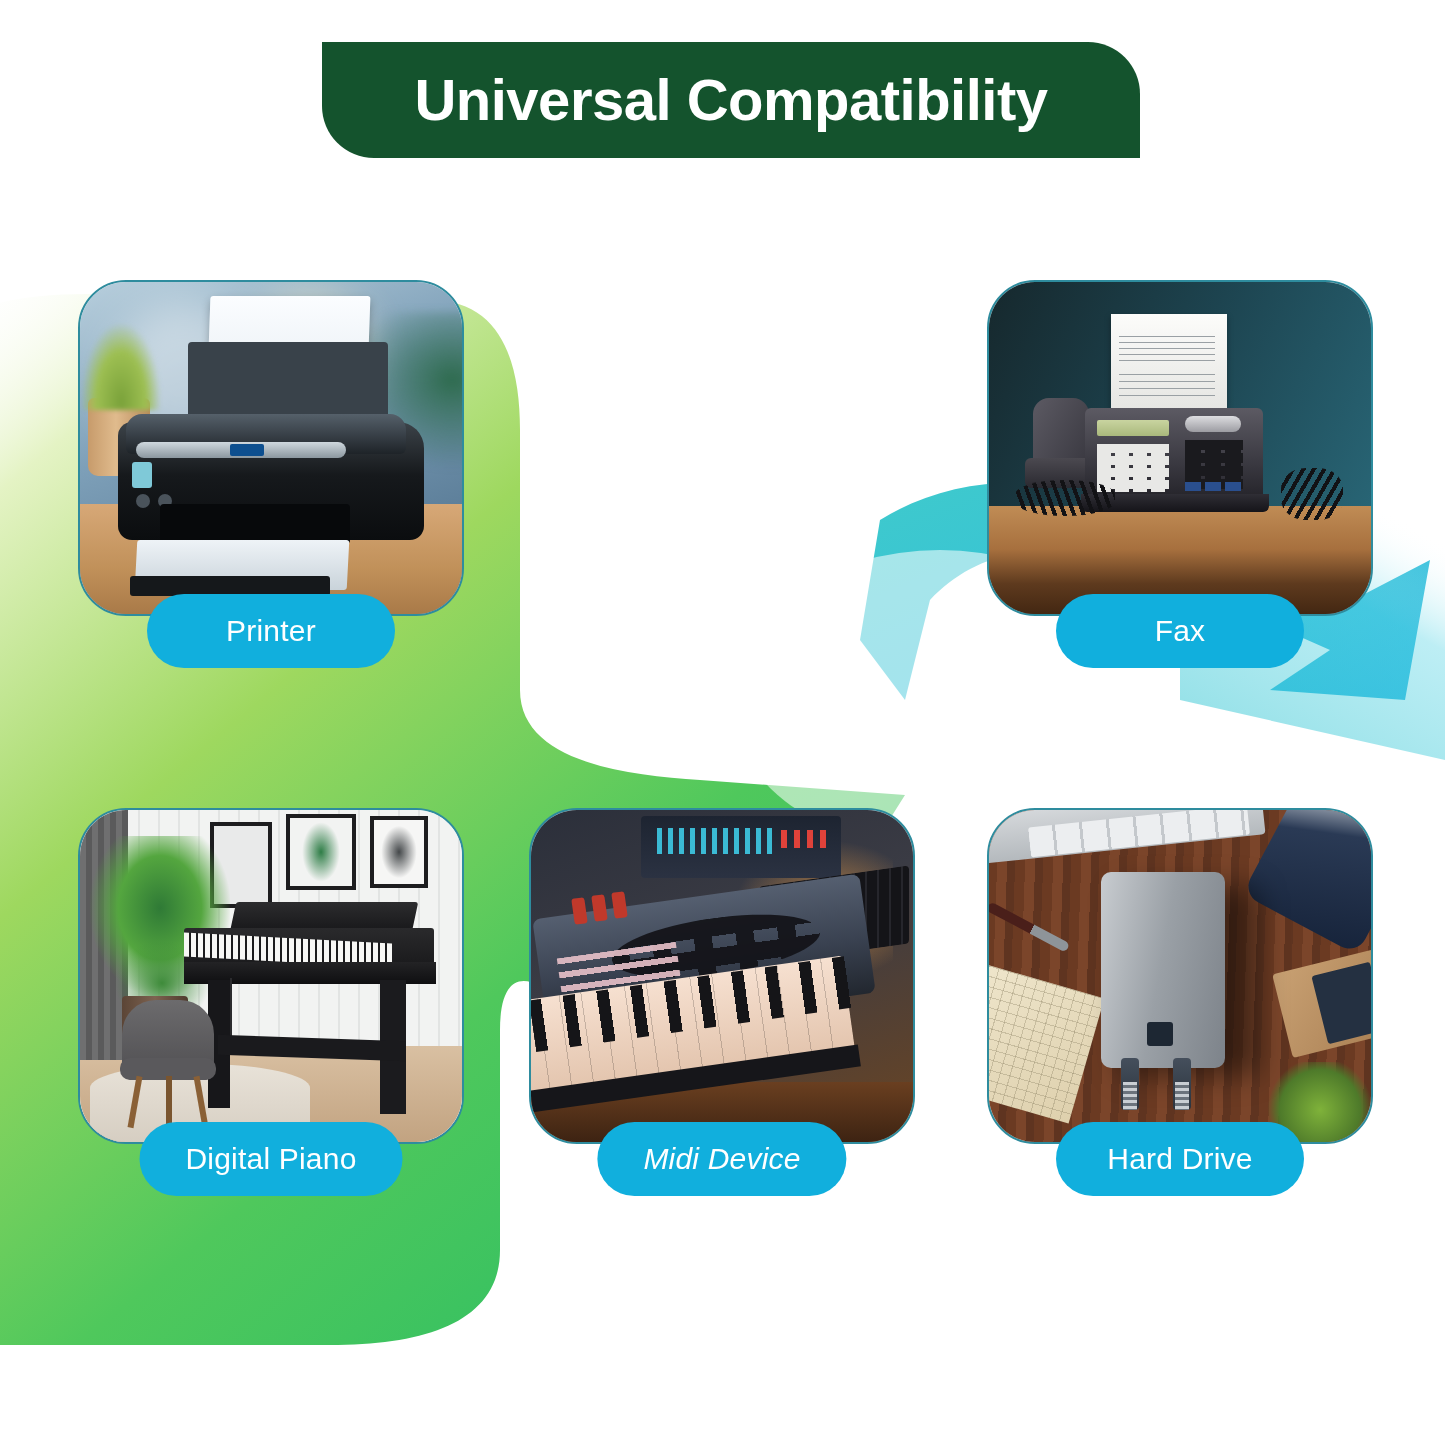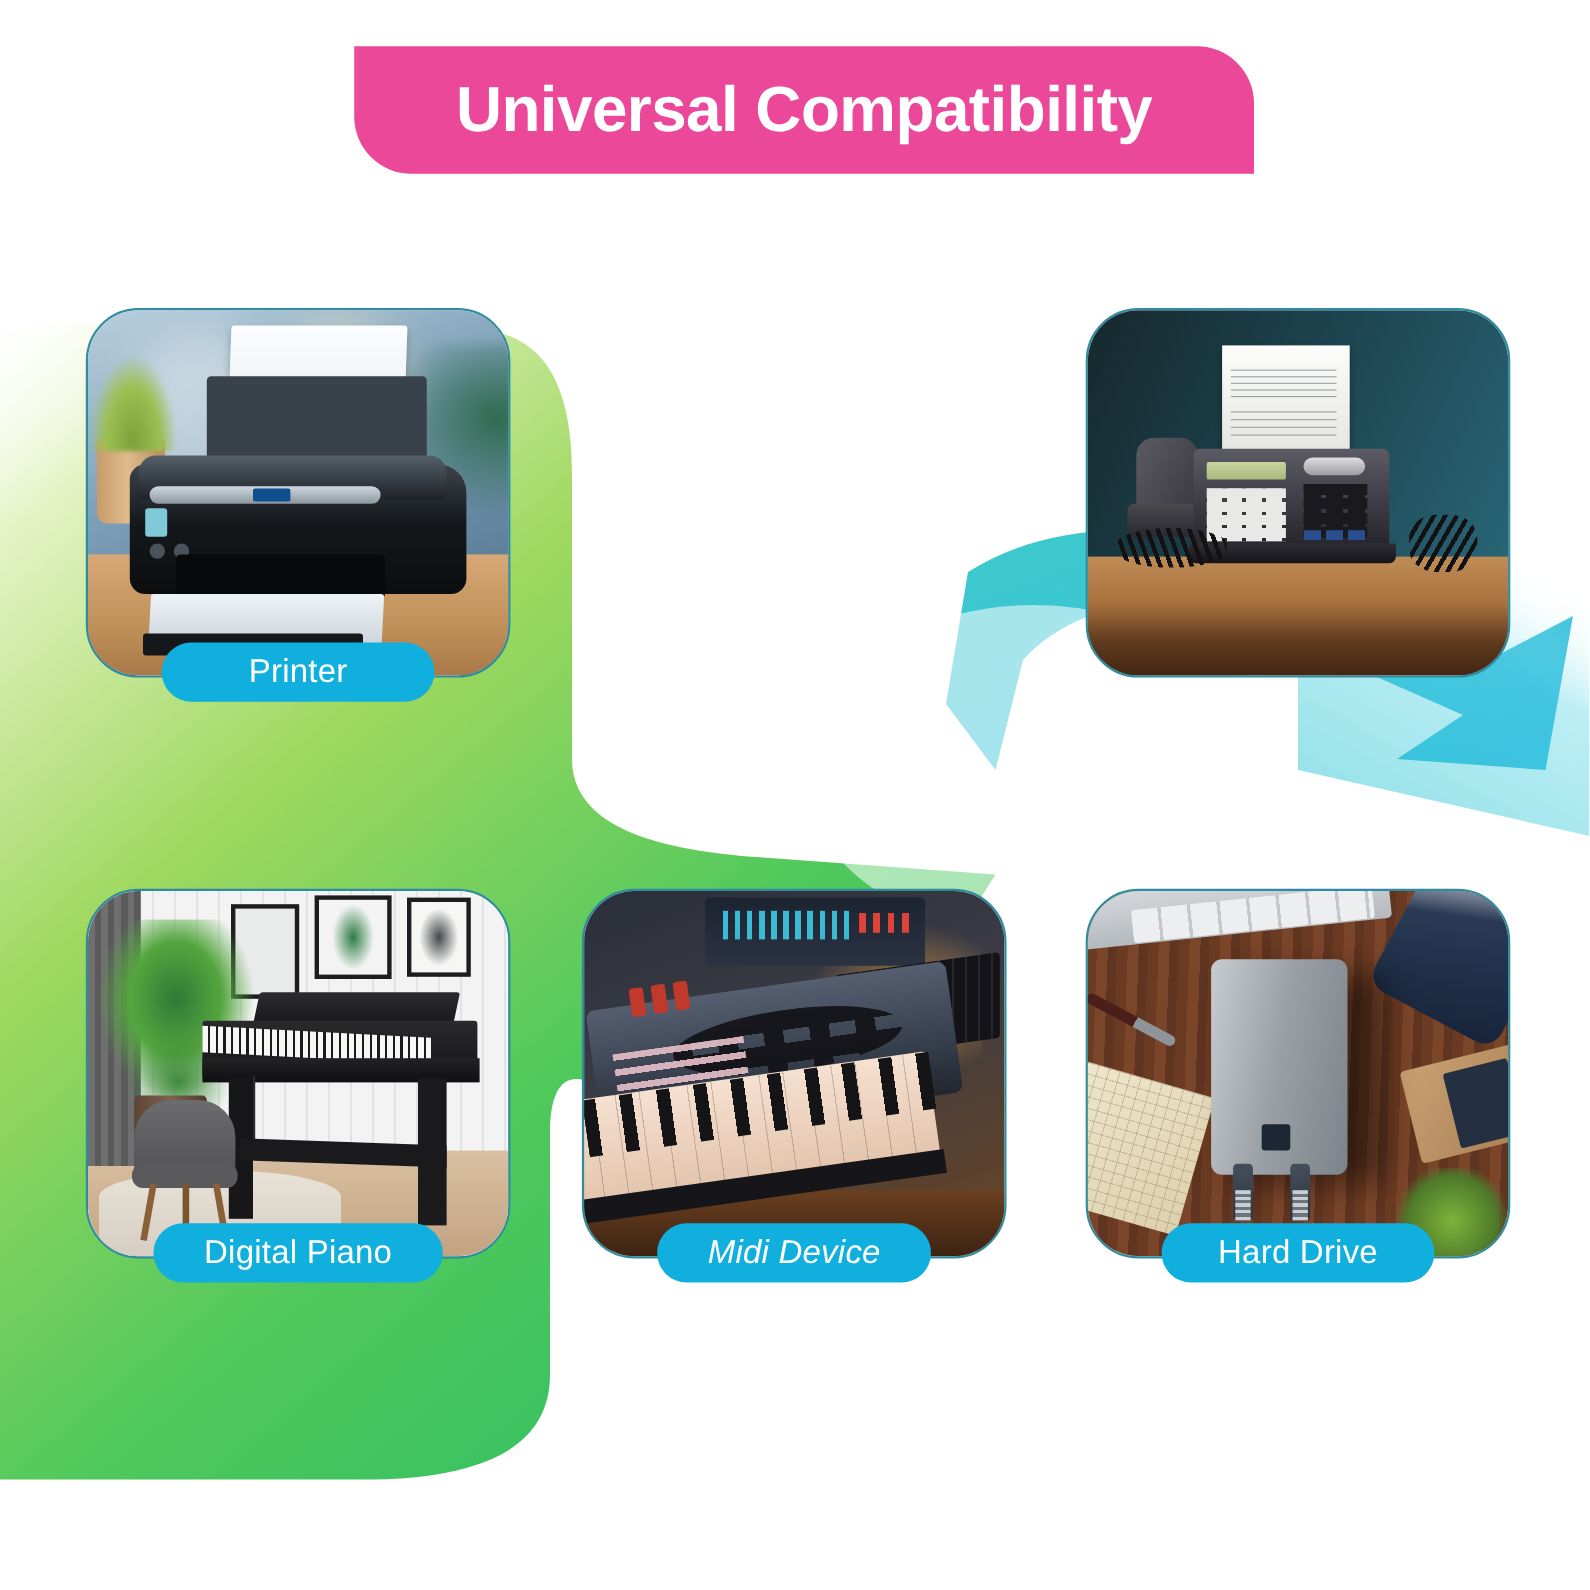--- a/index.html
+++ b/index.html
@@ -12,21 +12,21 @@
   }
 
   
   #bg-layer { position: absolute; inset: 0; width: 1445px; height: 1445px; z-index: 0; }
 
   
   .banner {
     position: absolute;
     left: 322px; top: 42px;
     width: 818px; height: 116px;
-    background: #ec4899;
+    background: #14532d;
     border-radius: 0 52px 0 52px;
     display: flex; align-items: center; justify-content: center;
     z-index: 4;
   }
   .banner-title {
     color: #ffffff;
     font-size: 58px;
     font-weight: bold;
     letter-spacing: -0.5px;
     line-height: 1;
@@ -44,24 +44,24 @@
     border-radius: 48px;
     border: 2px solid #2E8C9E;
     overflow: hidden;
     background: #dfe6ea;
   }
 
   .pill {
     position: absolute;
     left: 50%;
     transform: translateX(-50%);
-    top: 304px;
+    top: 314px;
     background: #11AFDD;
     border-radius: 999px;
-    height: 54px;
+    height: 74px;
     display: flex; align-items: center; justify-content: center;
     padding: 0 46px;
     z-index: 6;
   }
   .pill-label {
     color: #ffffff;
     font-size: 30px;
     font-weight: 500;
     white-space: nowrap;
     letter-spacing: .2px;
@@ -329,20 +329,23 @@
         <i class="sh fx-body"></i>
           <i class="sh fx-lcd"></i>
         <i class="sh fx-keys"></i>
           <i class="sh fx-dark"></i>
           <i class="sh fx-blue"></i>
         <i class="sh fx-slot"></i>
           <i class="sh fx-base"></i>
         <i class="sh fx-cord"></i>
           <i class="sh fx-cord2"></i>
       </div>
+    </div>
+    <div class="pill">
+      <span class="pill-label">Fax</span>
     </div>
   </div>
 
   <div class="card" id="card-digital-piano">
     <div class="thumb">
       <div class="scene">
         <i class="sh dp-wall"></i>
           <i class="sh dp-floor"></i>
           <i class="sh dp-rug"></i>
         <i class="sh dp-curt"></i>

